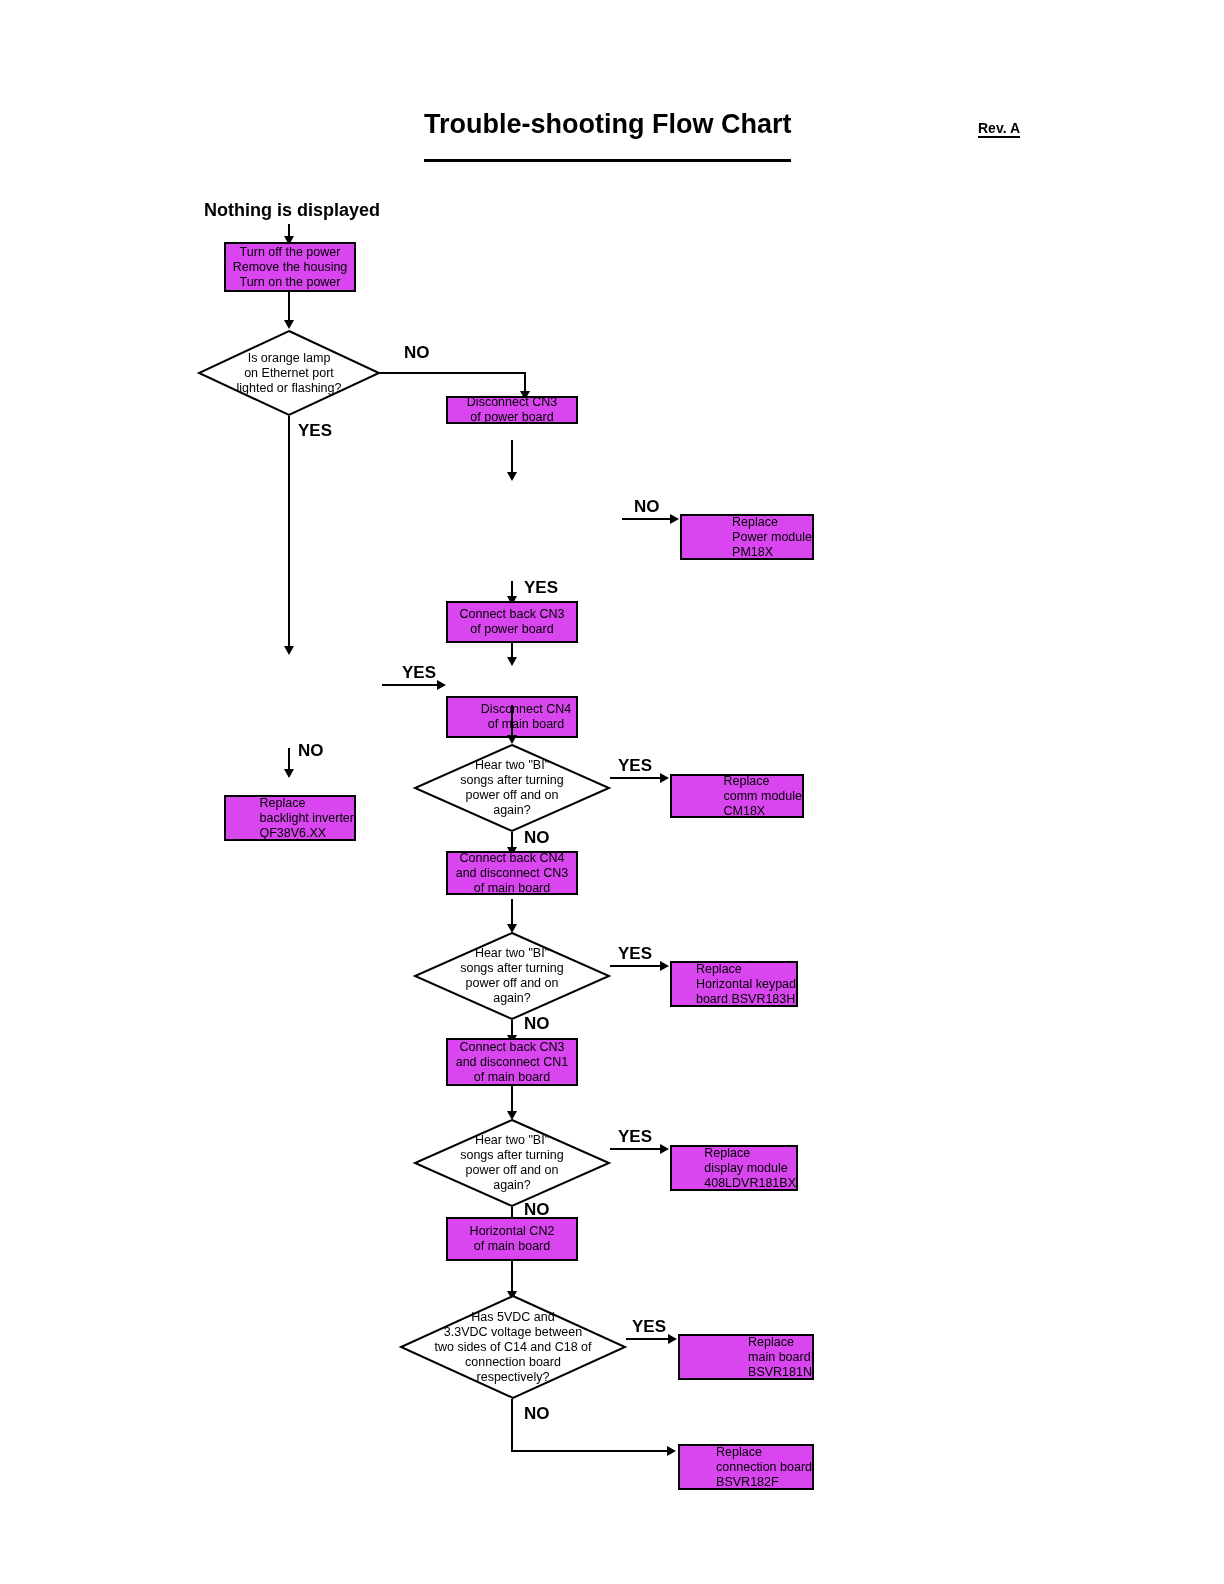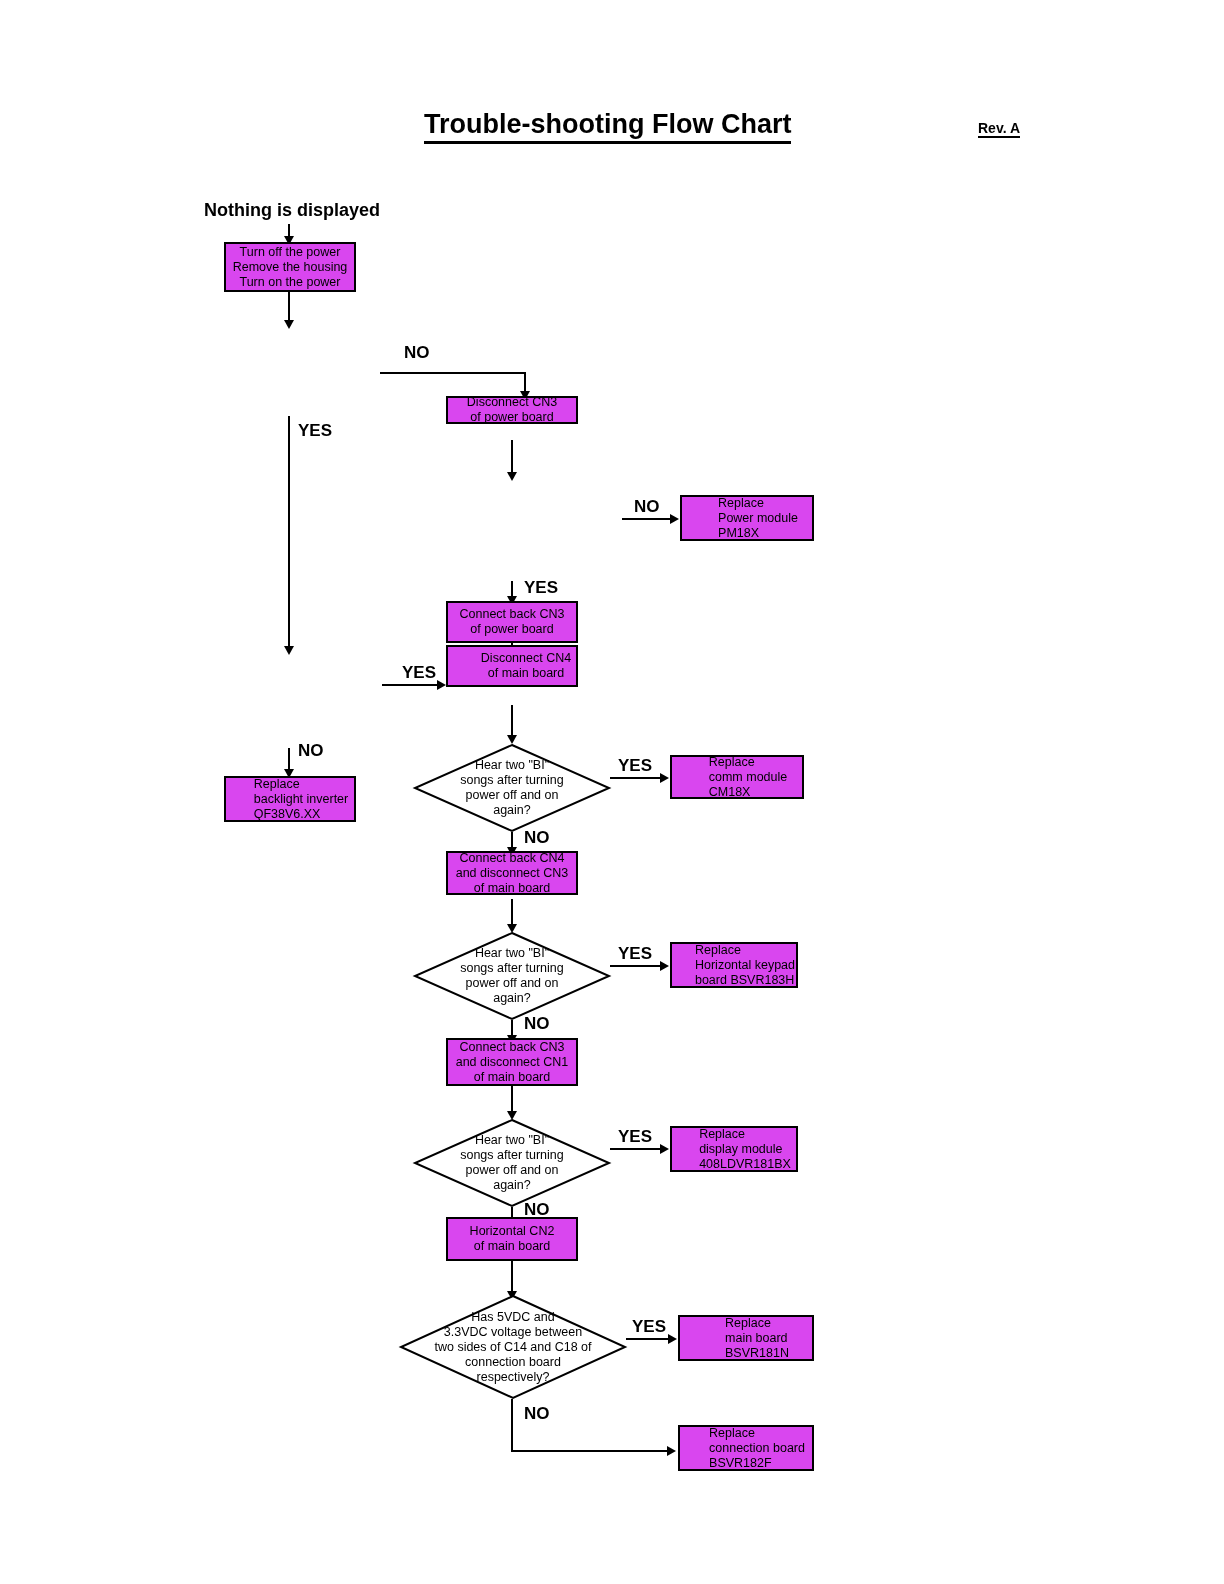--- a/index.html
+++ b/index.html
@@ -22,21 +22,21 @@
   
   .title {
     position: absolute;
     left: 424px;
     top: 109px;
     font-size: 27px;
     font-weight: bold;
     letter-spacing: 0px;
     white-space: nowrap;
     border-bottom: 3px solid #000;
-    padding-bottom: 1px;
+    padding-bottom: 19px;
     line-height: 1.15;
   }
   .rev {
     position: absolute;
     left: 978px;
     top: 120px;
     font-size: 14px;
     font-weight: bold;
     white-space: nowrap;
     border-bottom: 2px solid #000;
@@ -68,21 +68,21 @@
     background: #d946ef;
     display: flex;
     flex-direction: column;
     justify-content: center;
     font-size: 12.5px;
     line-height: 15px;
   }
   .box .txt { white-space: pre-line; }
   .box.center { align-items: center; text-align: center; }
   .box.center .txt { text-align: center; }
-  .box.indent { align-items: center; }
+  .box.indent { align-items: flex-end; margin-top: 19px; }
   .box.indent .txt { padding-left: 22px; text-align: left; }
 
   .diamond {
     position: absolute;
   }
   .diamond svg {
     position: absolute;
     left: 0; top: 0;
     overflow: visible;
   }
@@ -143,20 +143,28 @@
 
   <div class="box center" style="left:224px; top:242px; width:132px; height:50px;">
     <div class="txt">Turn off the power
 Remove the housing
 Turn on the power</div>
   </div>
 
   <div class="ln v" style="left:288px; top:292px; height:30px;"></div>
   <div class="arrow-d" style="left:284px; top:320px;"></div>
 
+  <div class="diamond" style="left:198px; top:330px; width:182px; height:86px;">
+    <svg width="182" height="86" viewBox="0 0 182 86">
+      <polygon points="91,1 181,43 91,85 1,43" fill="#ffffff" stroke="#000000" stroke-width="2"></polygon>
+    </svg>
+    <div class="dtxt">Is orange lamp
+on Ethernet port
+lighted or flashing?</div>
+  </div>
 
   <div class="ln h" style="left:380px; top:372px; width:146px;"></div>
   <div class="ln v" style="left:524px; top:372px; height:22px;"></div>
   <div class="arrow-d" style="left:520px; top:391px;"></div>
   <div class="lbl" style="left:404px; top:343px;">NO</div>
 
   <div class="ln v" style="left:288px; top:416px; height:234px;"></div>
   <div class="arrow-d" style="left:284px; top:646px;"></div>
   <div class="lbl" style="left:298px; top:421px;">YES</div>
 
@@ -199,21 +207,21 @@
   <div class="ln v" style="left:288px; top:748px; height:24px;"></div>
   <div class="arrow-d" style="left:284px; top:769px;"></div>
   <div class="lbl" style="left:298px; top:741px;">NO</div>
 
   <div class="box indent" style="left:224px; top:776px; width:132px; height:46px;">
     <div class="txt">Replace
 backlight inverter
 QF38V6.XX</div>
   </div>
 
-  <div class="box center" style="left:446px; top:645px; width:132px; height:42px;padding-left:28px;">
+  <div class="box center" style="left:446px; top:696px; width:132px; height:42px;padding-left:28px;">
     <div class="txt">Disconnect CN4
 of main board</div>
   </div>
 
   <div class="ln v" style="left:511px; top:705px; height:32px;"></div>
   <div class="arrow-d" style="left:507px; top:735px;"></div>
 
   <div class="diamond" style="left:414px; top:744px; width:196px; height:88px;">
     <svg width="196" height="88" viewBox="0 0 196 88">
       <polygon points="98,1 195,44 98,87 1,44" fill="#ffffff" stroke="#000000" stroke-width="2"></polygon>

